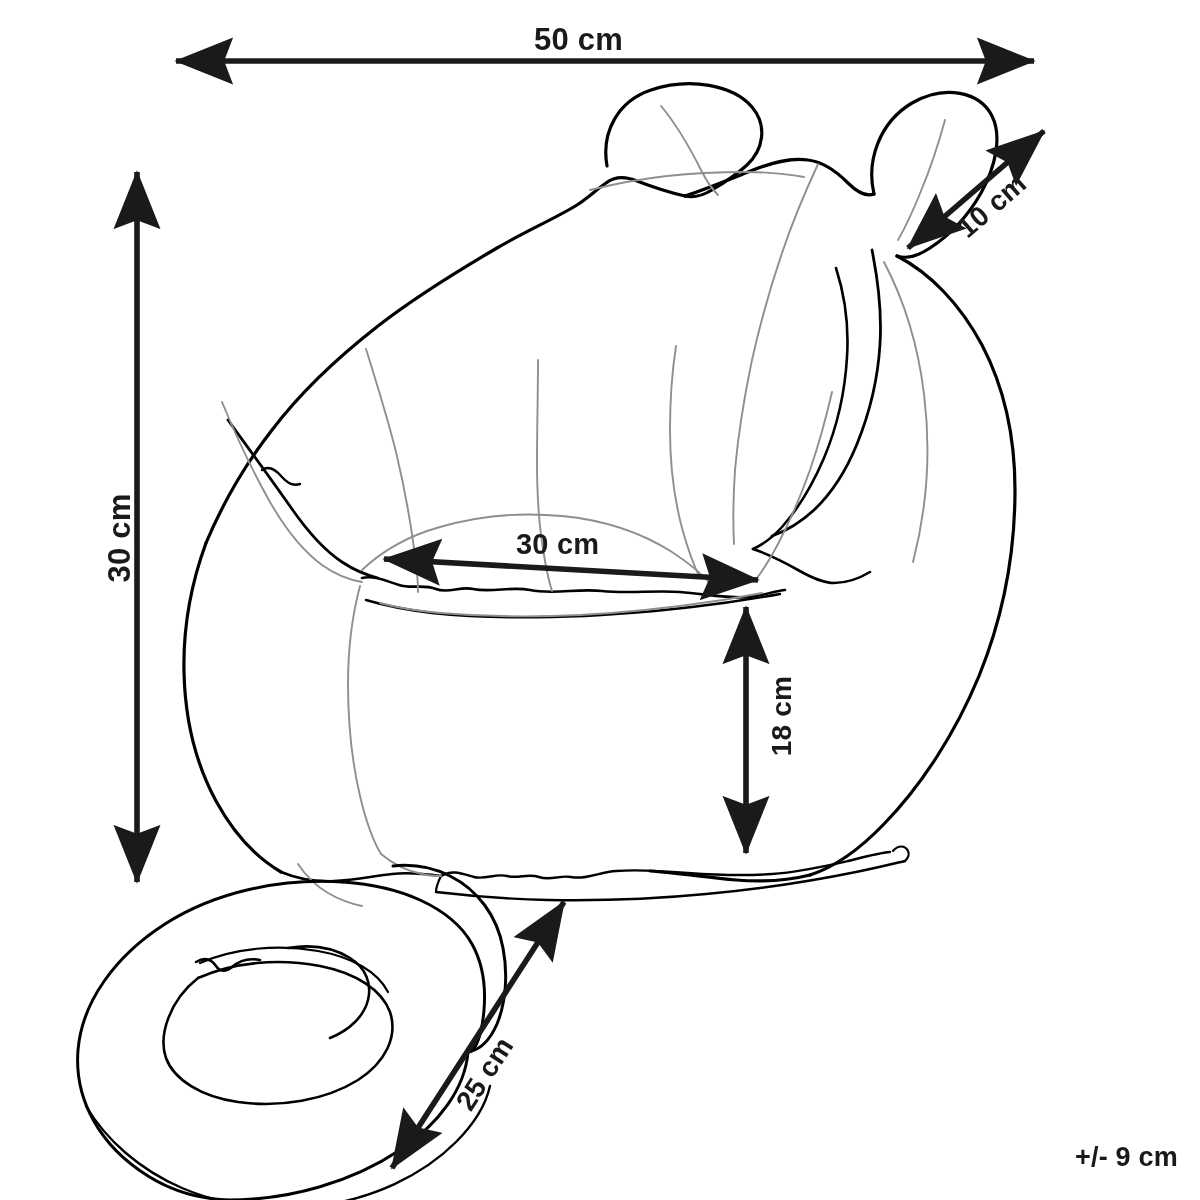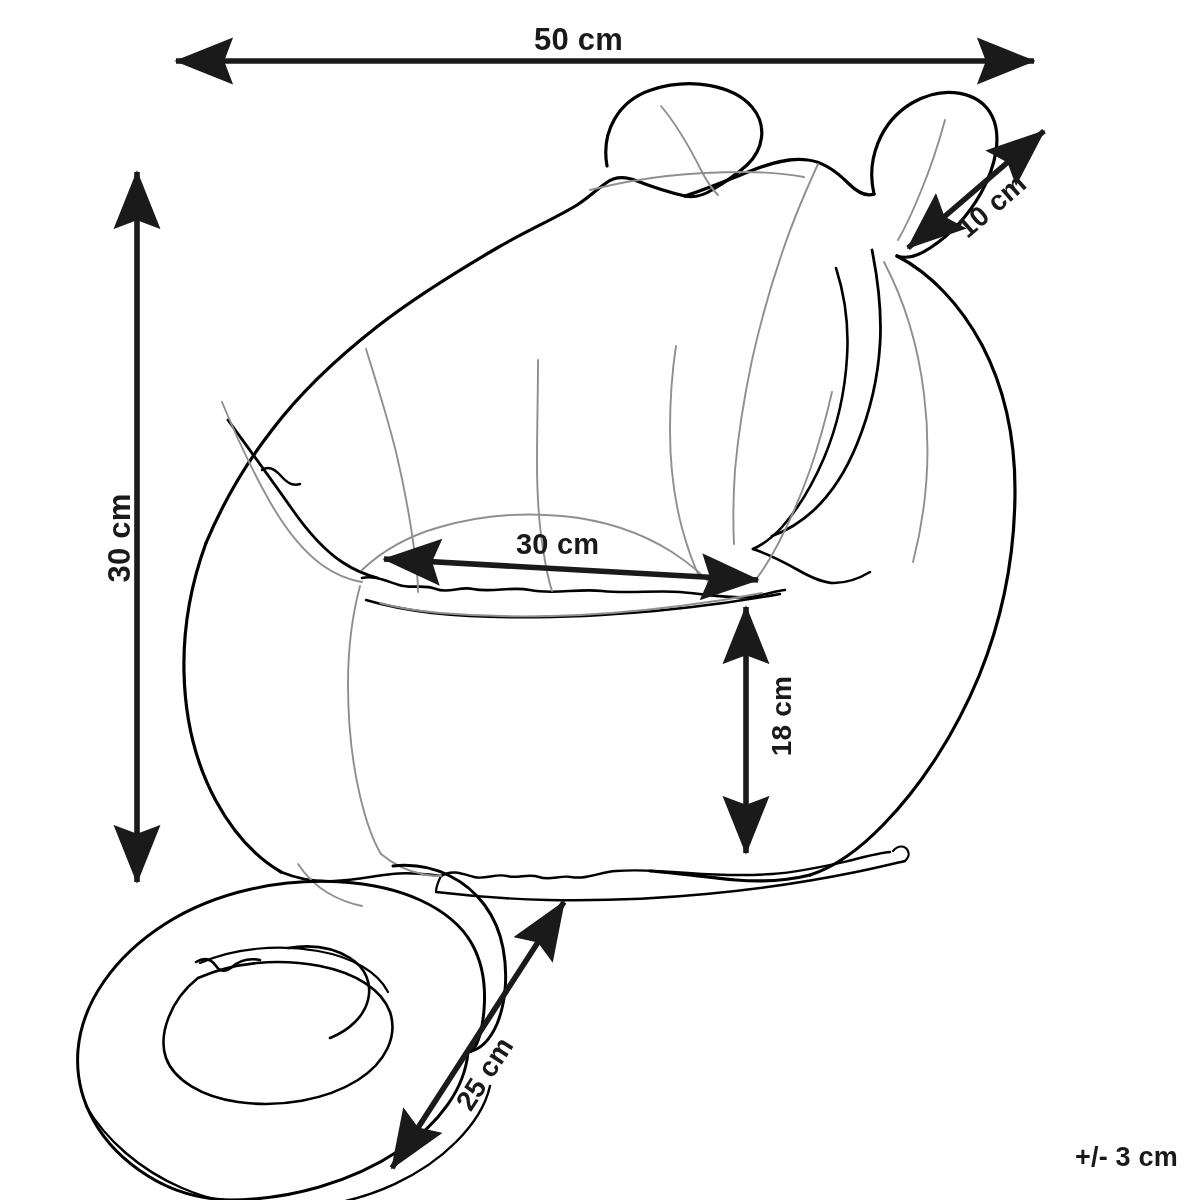--- a/index.html
+++ b/index.html
@@ -215,15 +215,15 @@
   <div class="dim-label size-30v" style="left:60px; top:520px; transform: rotate(-90deg); transform-origin: center center; width:120px; text-align:center;">30 cm</div>
 
   <div class="dim-label size-30h" style="left:516px; top:528px;">30 cm</div>
 
   <div class="dim-label size-18" style="left:722px; top:700px; transform: rotate(-90deg); transform-origin: center center; width:120px; text-align:center;">18 cm</div>
 
   <div class="dim-label size-10" style="left:932px; top:190px; transform: rotate(-41deg); transform-origin: center center; width:120px; text-align:center;">10 cm</div>
 
   <div class="dim-label size-25" style="left:425px; top:1058px; transform: rotate(-57deg); transform-origin: center center; width:120px; text-align:center;">25 cm</div>
 
-  <div class="dim-label size-tol" style="left:1075px; top:1142px;">+/- 3 cm</div>
+  <div class="dim-label size-tol" style="left:1075px; top:1142px;">+/- 9 cm</div>
 
 </div>
 
 </body></html>

